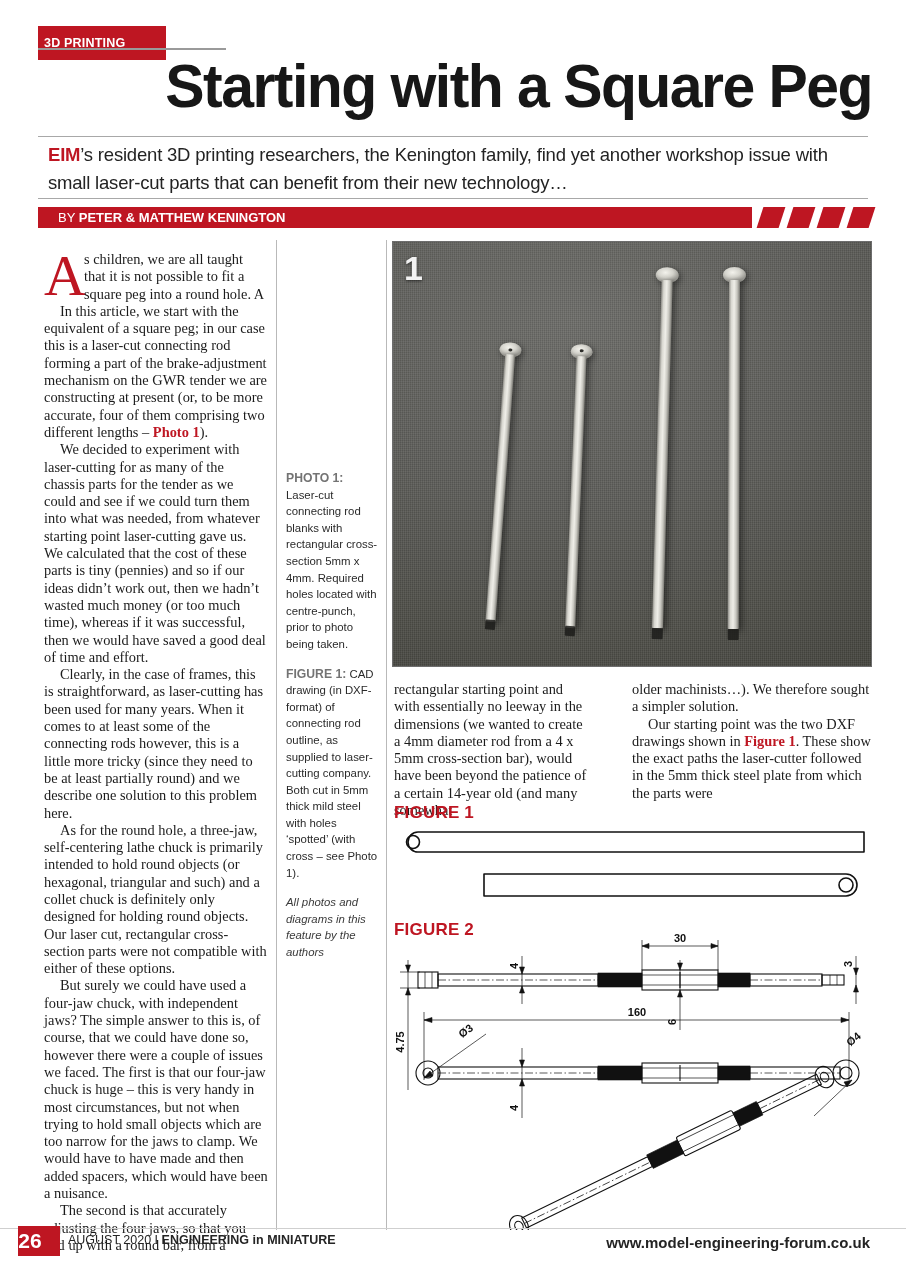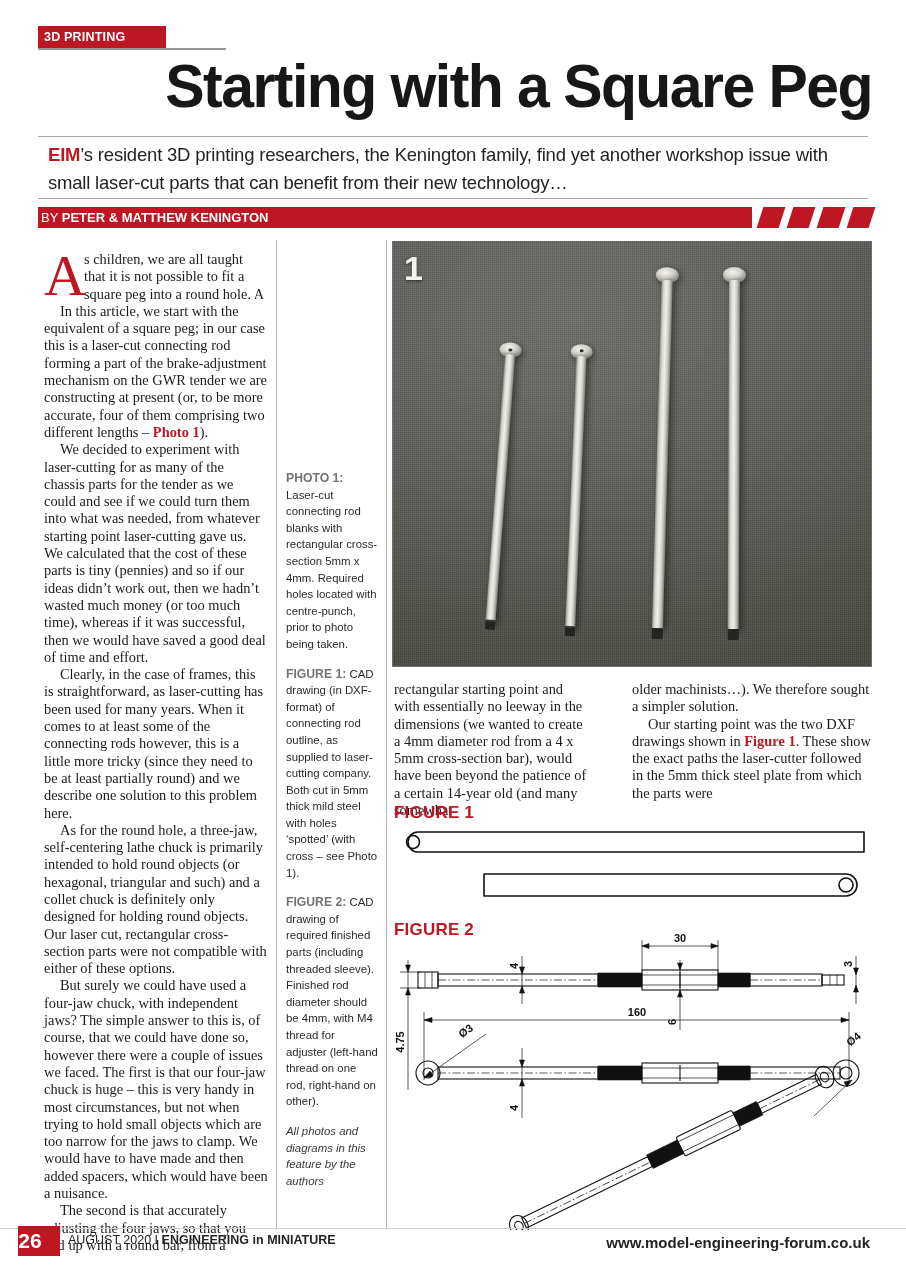--- a/index.html
+++ b/index.html
@@ -1,40 +1,40 @@
 <!DOCTYPE html>
 <html><head>
 <meta charset="utf-8">
 <style>
   html,body{margin:0;padding:0;background:#fff;}
   body{width:906px;height:1280px;position:relative;overflow:hidden;
        font-family:"Liberation Serif",serif;color:#1a1a1a;}
 
   
-  #kicker-bar{position:absolute;left:38px;top:26px;width:128px;height:22px;
+  #kicker-bar{position:absolute;left:38px;top:26px;width:128px;height:34px;
        background:#BE1622;display:flex;align-items:center;}
   #kicker-bar .lbl{color:#fff;font-family:"Liberation Sans",sans-serif;
        font-weight:bold;font-size:12.5px;letter-spacing:.2px;padding-left:6px;}
   #kicker-rule{position:absolute;left:38px;top:48px;width:188px;height:2px;background:#9a9a9a;}
 
   #headline{position:absolute;left:36px;top:50px;width:836px;height:72px;
        font-family:"Liberation Sans",sans-serif;font-weight:bold;
        font-size:62px;line-height:72px;letter-spacing:-1.6px;color:#171717;
        text-align:right;transform:scaleX(.95);transform-origin:right center;white-space:nowrap;}
 
   #deck-rule-top{position:absolute;left:38px;top:136px;width:830px;height:1px;background:#a8a8a8;}
   #deck{position:absolute;left:48px;top:141px;width:812px;
        font-family:"Liberation Sans",sans-serif;font-size:18.5px;line-height:28px;
        color:#232323;letter-spacing:-.2px;}
   #deck .brand{color:#BE1622;font-weight:bold;}
   #deck-rule-bot{position:absolute;left:38px;top:198px;width:830px;height:1px;background:#a8a8a8;}
 
   #byline-bar{position:absolute;left:38px;top:207px;width:714px;height:21px;background:#BE1622;}
   #byline-bar .txt{color:#fff;font-family:"Liberation Sans",sans-serif;
-       font-size:13px;line-height:21px;padding-left:3px;white-space:nowrap;}
+       font-size:13px;line-height:21px;padding-left:20px;white-space:nowrap;}
   #byline-bar .txt b{font-weight:bold;}
   .stripe{position:absolute;top:207px;width:22px;height:21px;background:#BE1622;
        transform:skewX(-18deg);}
 
   
   .vrule{position:absolute;width:1px;background:#b9b9b9;}
 
   
   .bodycol{position:absolute;font-family:"Liberation Serif",serif;
        font-size:14.4px;line-height:17.3px;text-align:left;color:#1b1b1b;}
@@ -173,24 +173,20 @@
 
 <div id="col2">
   <div class="blk">
     <span class="chead">PHOTO 1:</span>
     <span>Laser-cut connecting rod blanks with rectangular cross-section 5mm x 4mm. Required holes located with centre-punch, prior to photo being taken.</span>
   </div>
   <div class="blk">
     <span class="chead">FIGURE 1:</span>
     <span>CAD drawing (in DXF-format) of connecting rod outline, as supplied to laser-cutting company. Both cut in 5mm thick mild steel with holes ‘spotted’ (with cross – see Photo 1).</span>
   </div>
-  <div class="blk">
-    <span class="chead">FIGURE 2:</span>
-    <span>CAD drawing of required finished parts (including threaded sleeve). Finished rod diameter should be 4mm, with M4 thread for adjuster (left-hand thread on one rod, right-hand on other).</span>
-  </div>
   <div class="credit">All photos and diagrams in this feature by the authors</div>
 </div>
 
 <div class="bodycol" id="col3">
   <p class="first">rectangular starting point and with essentially no leeway in the dimensions (we wanted to create a 4mm diameter rod from a 4 x 5mm cross-section bar), would have been beyond the patience of a certain 14-year old (and many somewhat</p>
 </div>
 
 <div class="bodycol" id="col4">
   <p class="first">older machinists…). We therefore sought a simpler solution.</p>
   <p><span>Our starting point was the two DXF drawings shown in </span><span class="ref">Figure 1</span><span>. These show the exact paths the laser-cutter followed in the 5mm thick steel plate from which the parts were</span></p>

